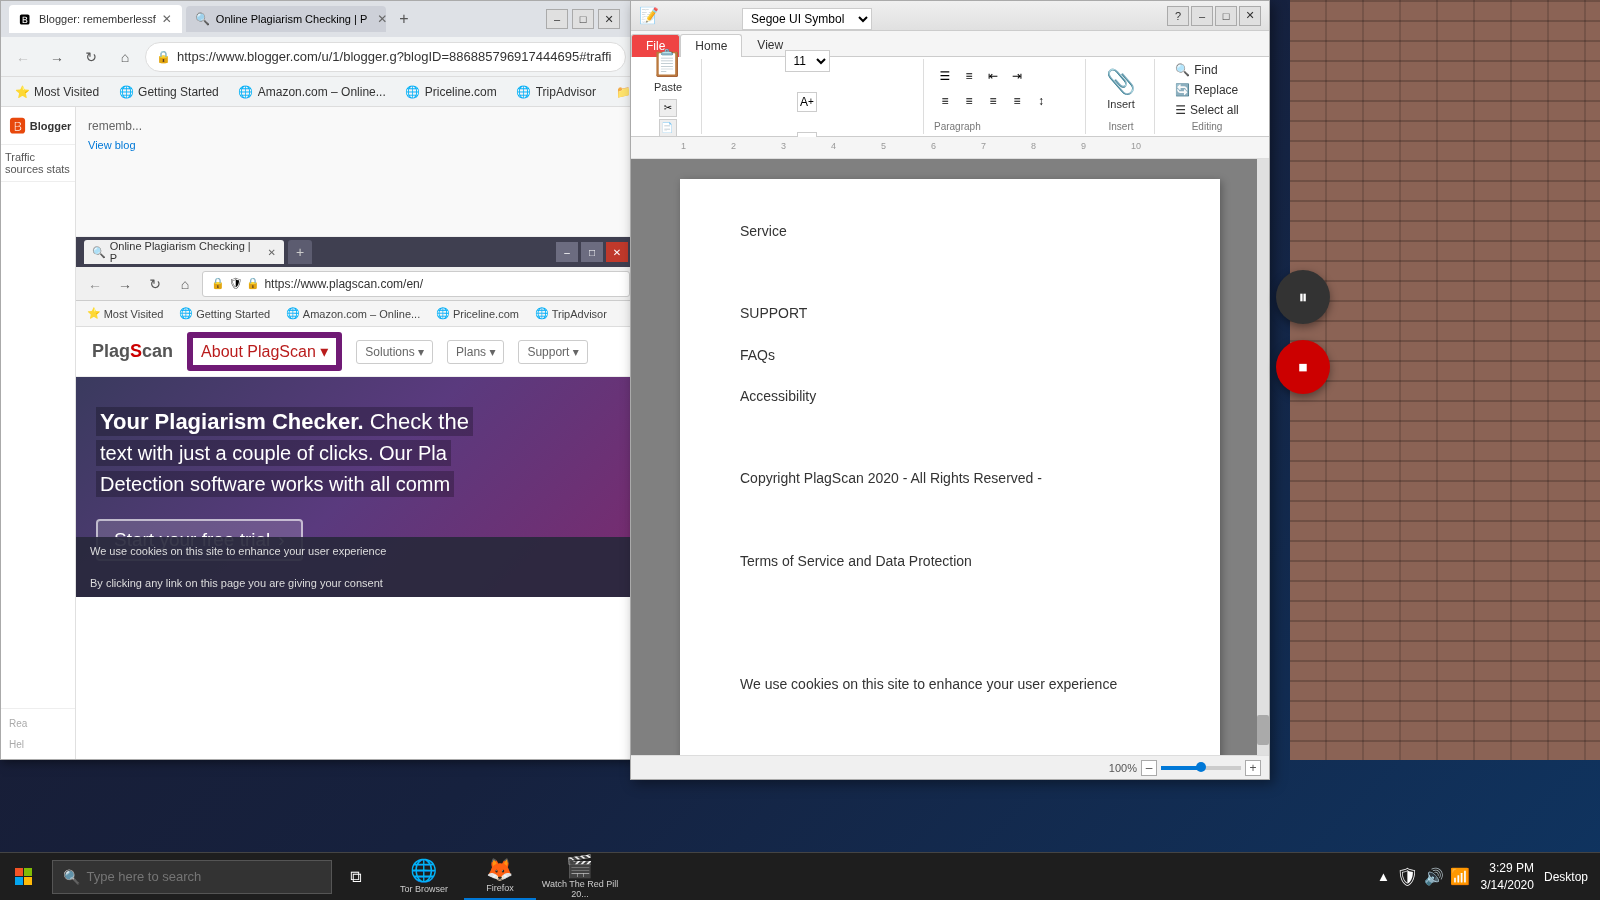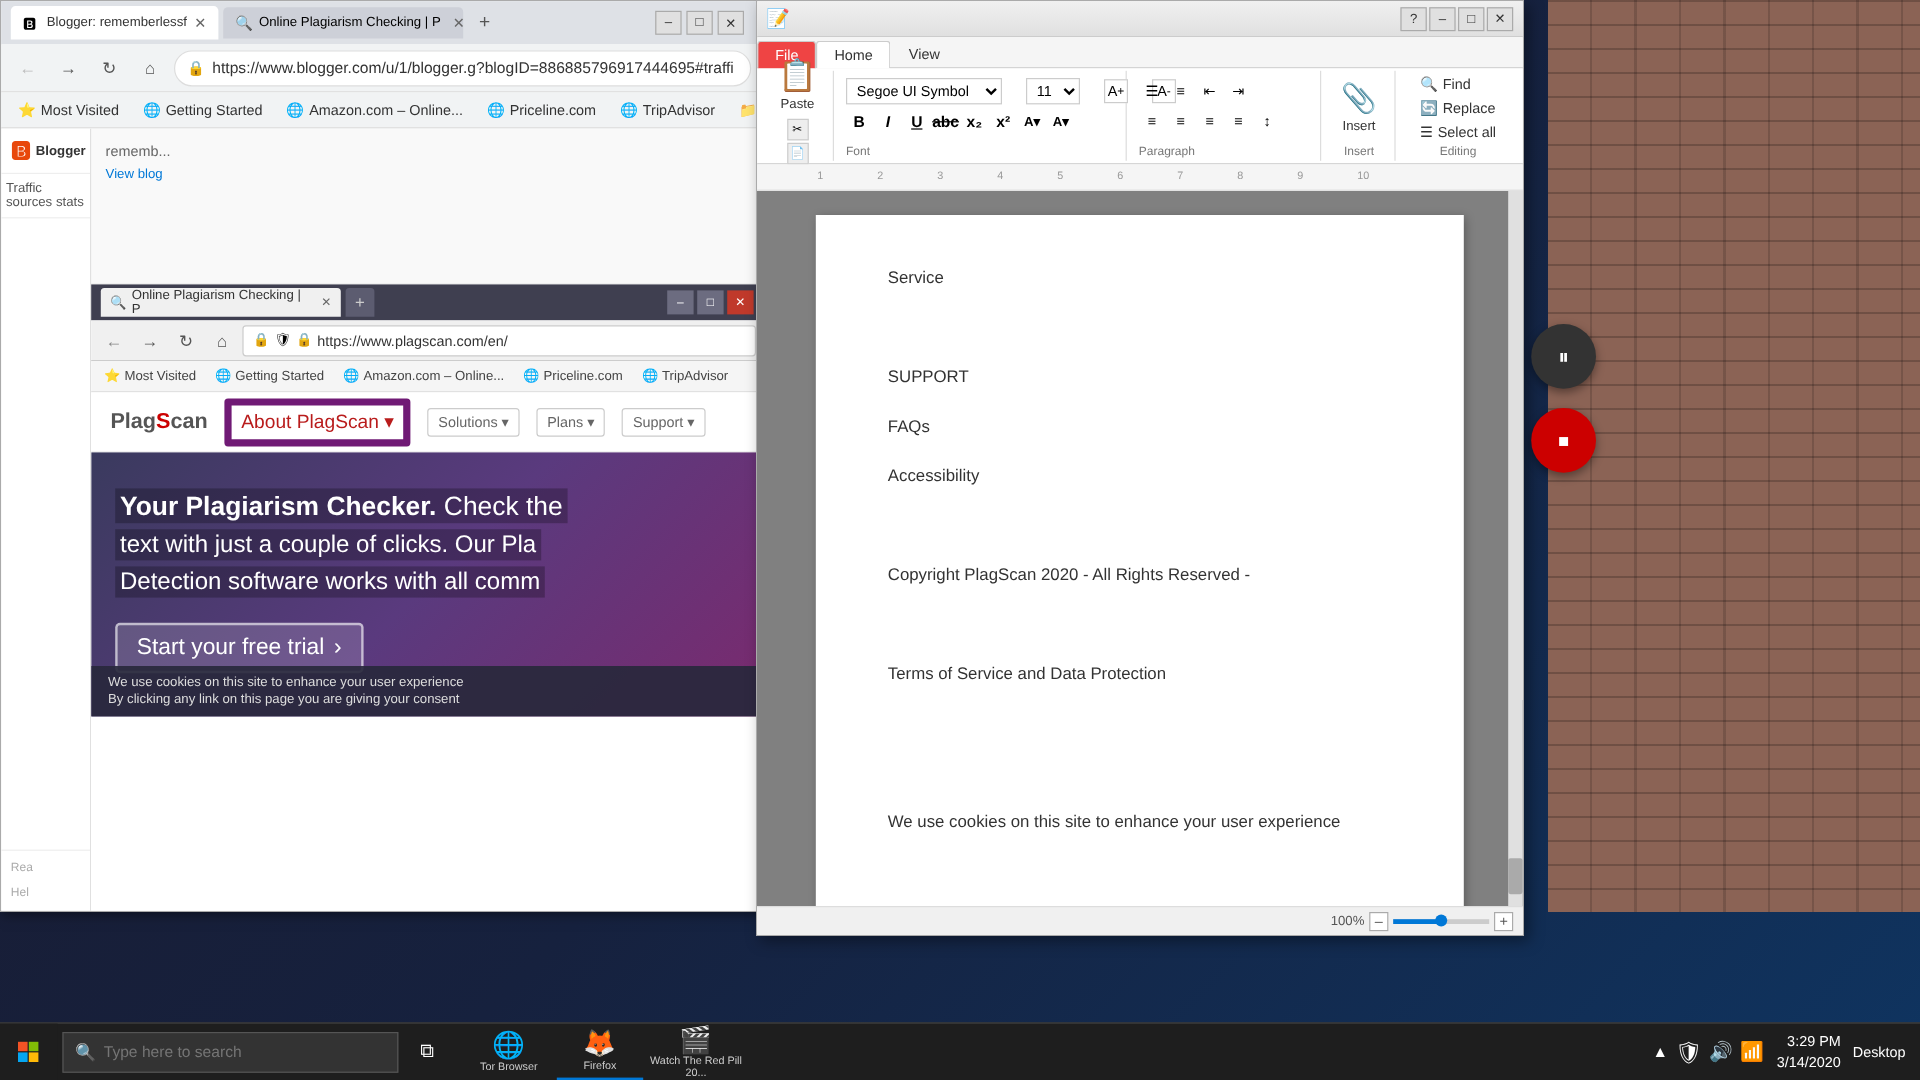--- a/index.html
+++ b/index.html
@@ -376,20 +376,21 @@
     }
     .font-controls {
       display: flex;
       flex-direction: column;
       gap: 3px;
     }
     .font-row {
       display: flex;
       align-items: center;
       gap: 20px;
+      flex-direction: column;
     }
     .font-select {
       height: 22px;
       font-size: 12px;
       border: 1px solid #ccc;
       background: white;
       padding: 0 4px;
       width: 130px;
     }
     .font-size-select {
@@ -772,21 +773,21 @@
               <span style="background:rgba(0,0,0,0.25);padding:2px 4px;font-weight:normal;font-size:20px;">Detection software works with all comm</span>
             </div>
             <div style="margin-top:20px;display:inline-flex;align-items:center;gap:8px;background:rgba(255,255,255,0.15);border:2px solid rgba(255,255,255,0.6);color:white;padding:8px 16px;font-size:19px;cursor:pointer;border-radius:4px;">
               <span>Start your free trial</span>
               <span>›</span>
             </div>
 
             
             <div style="position:absolute;bottom:0;left:0;right:0;background:rgba(40,40,60,0.92);color:#ddd;padding:8px 14px;font-size:11px;">
               <div>We use cookies on this site to enhance your user experience</div>
-              <div style="margin-top:2px;">By clicking any link on this page you are giving your consent</div>
+              <div style="margin-top:20px;">By clicking any link on this page you are giving your consent</div>
             </div>
           </div>
         </div>
       </div>
     </div>
   </div>
 
   <div class="wordpad-window">
 
     <div class="wordpad-titlebar">

